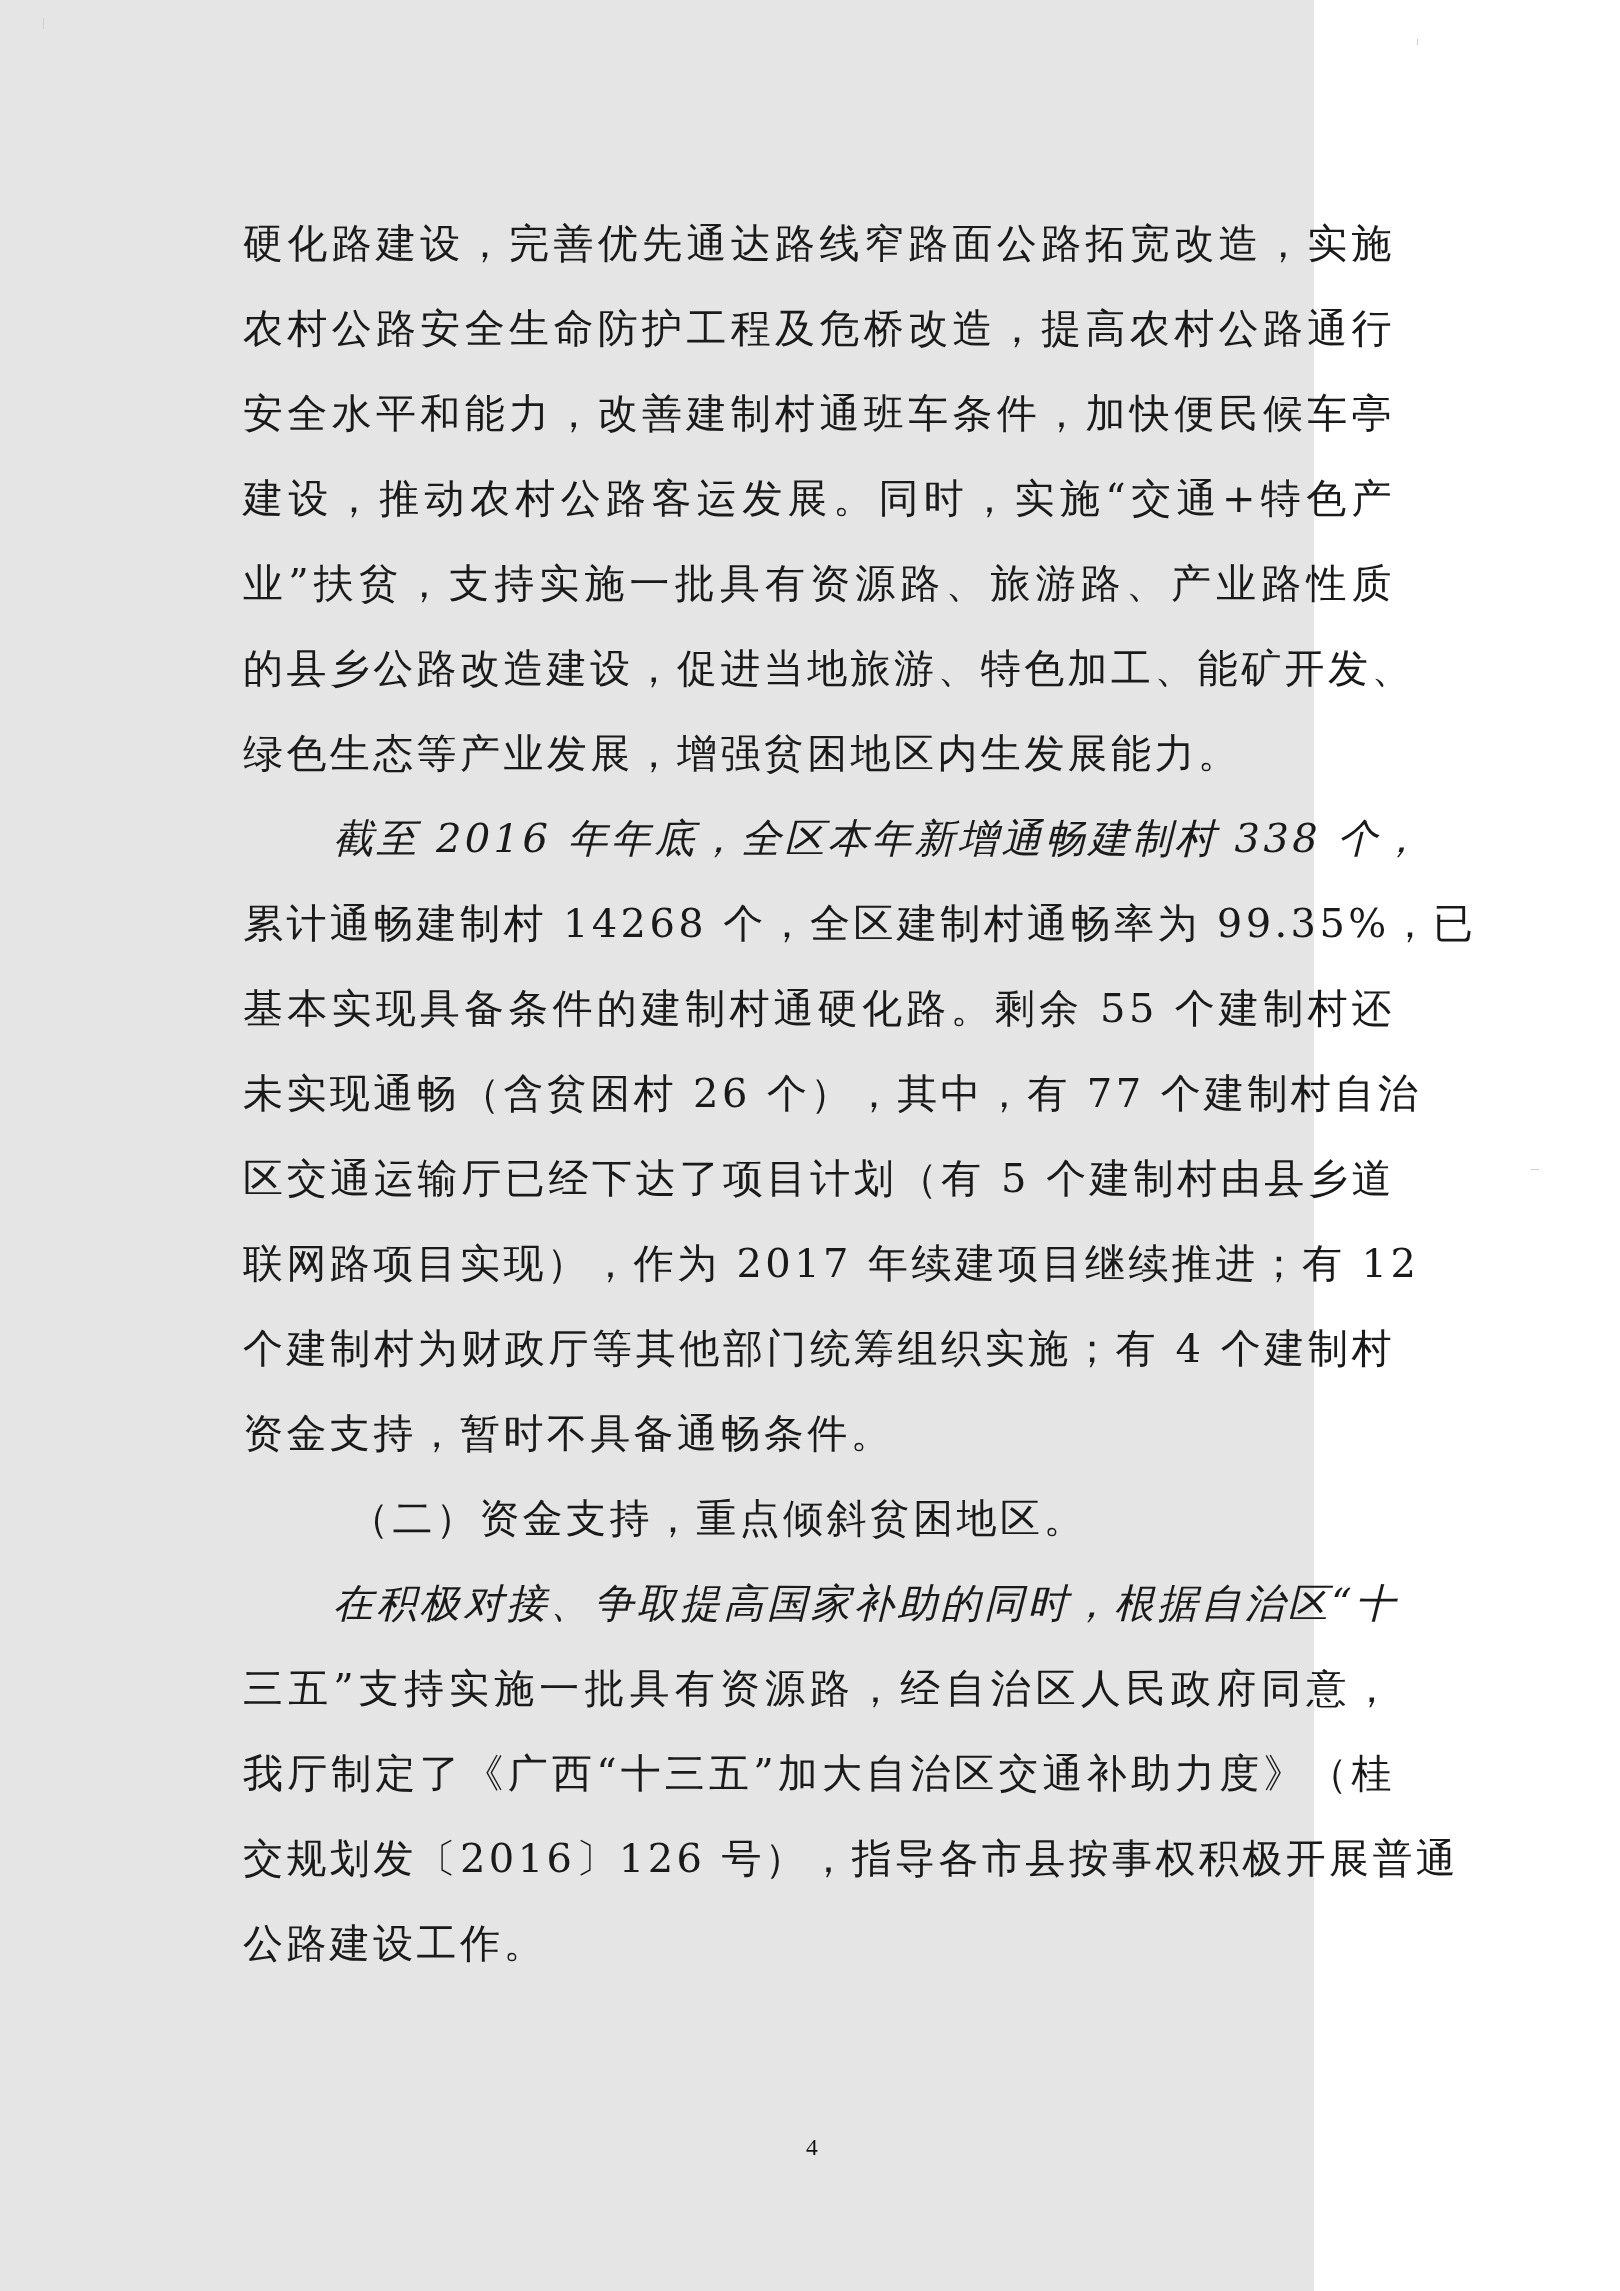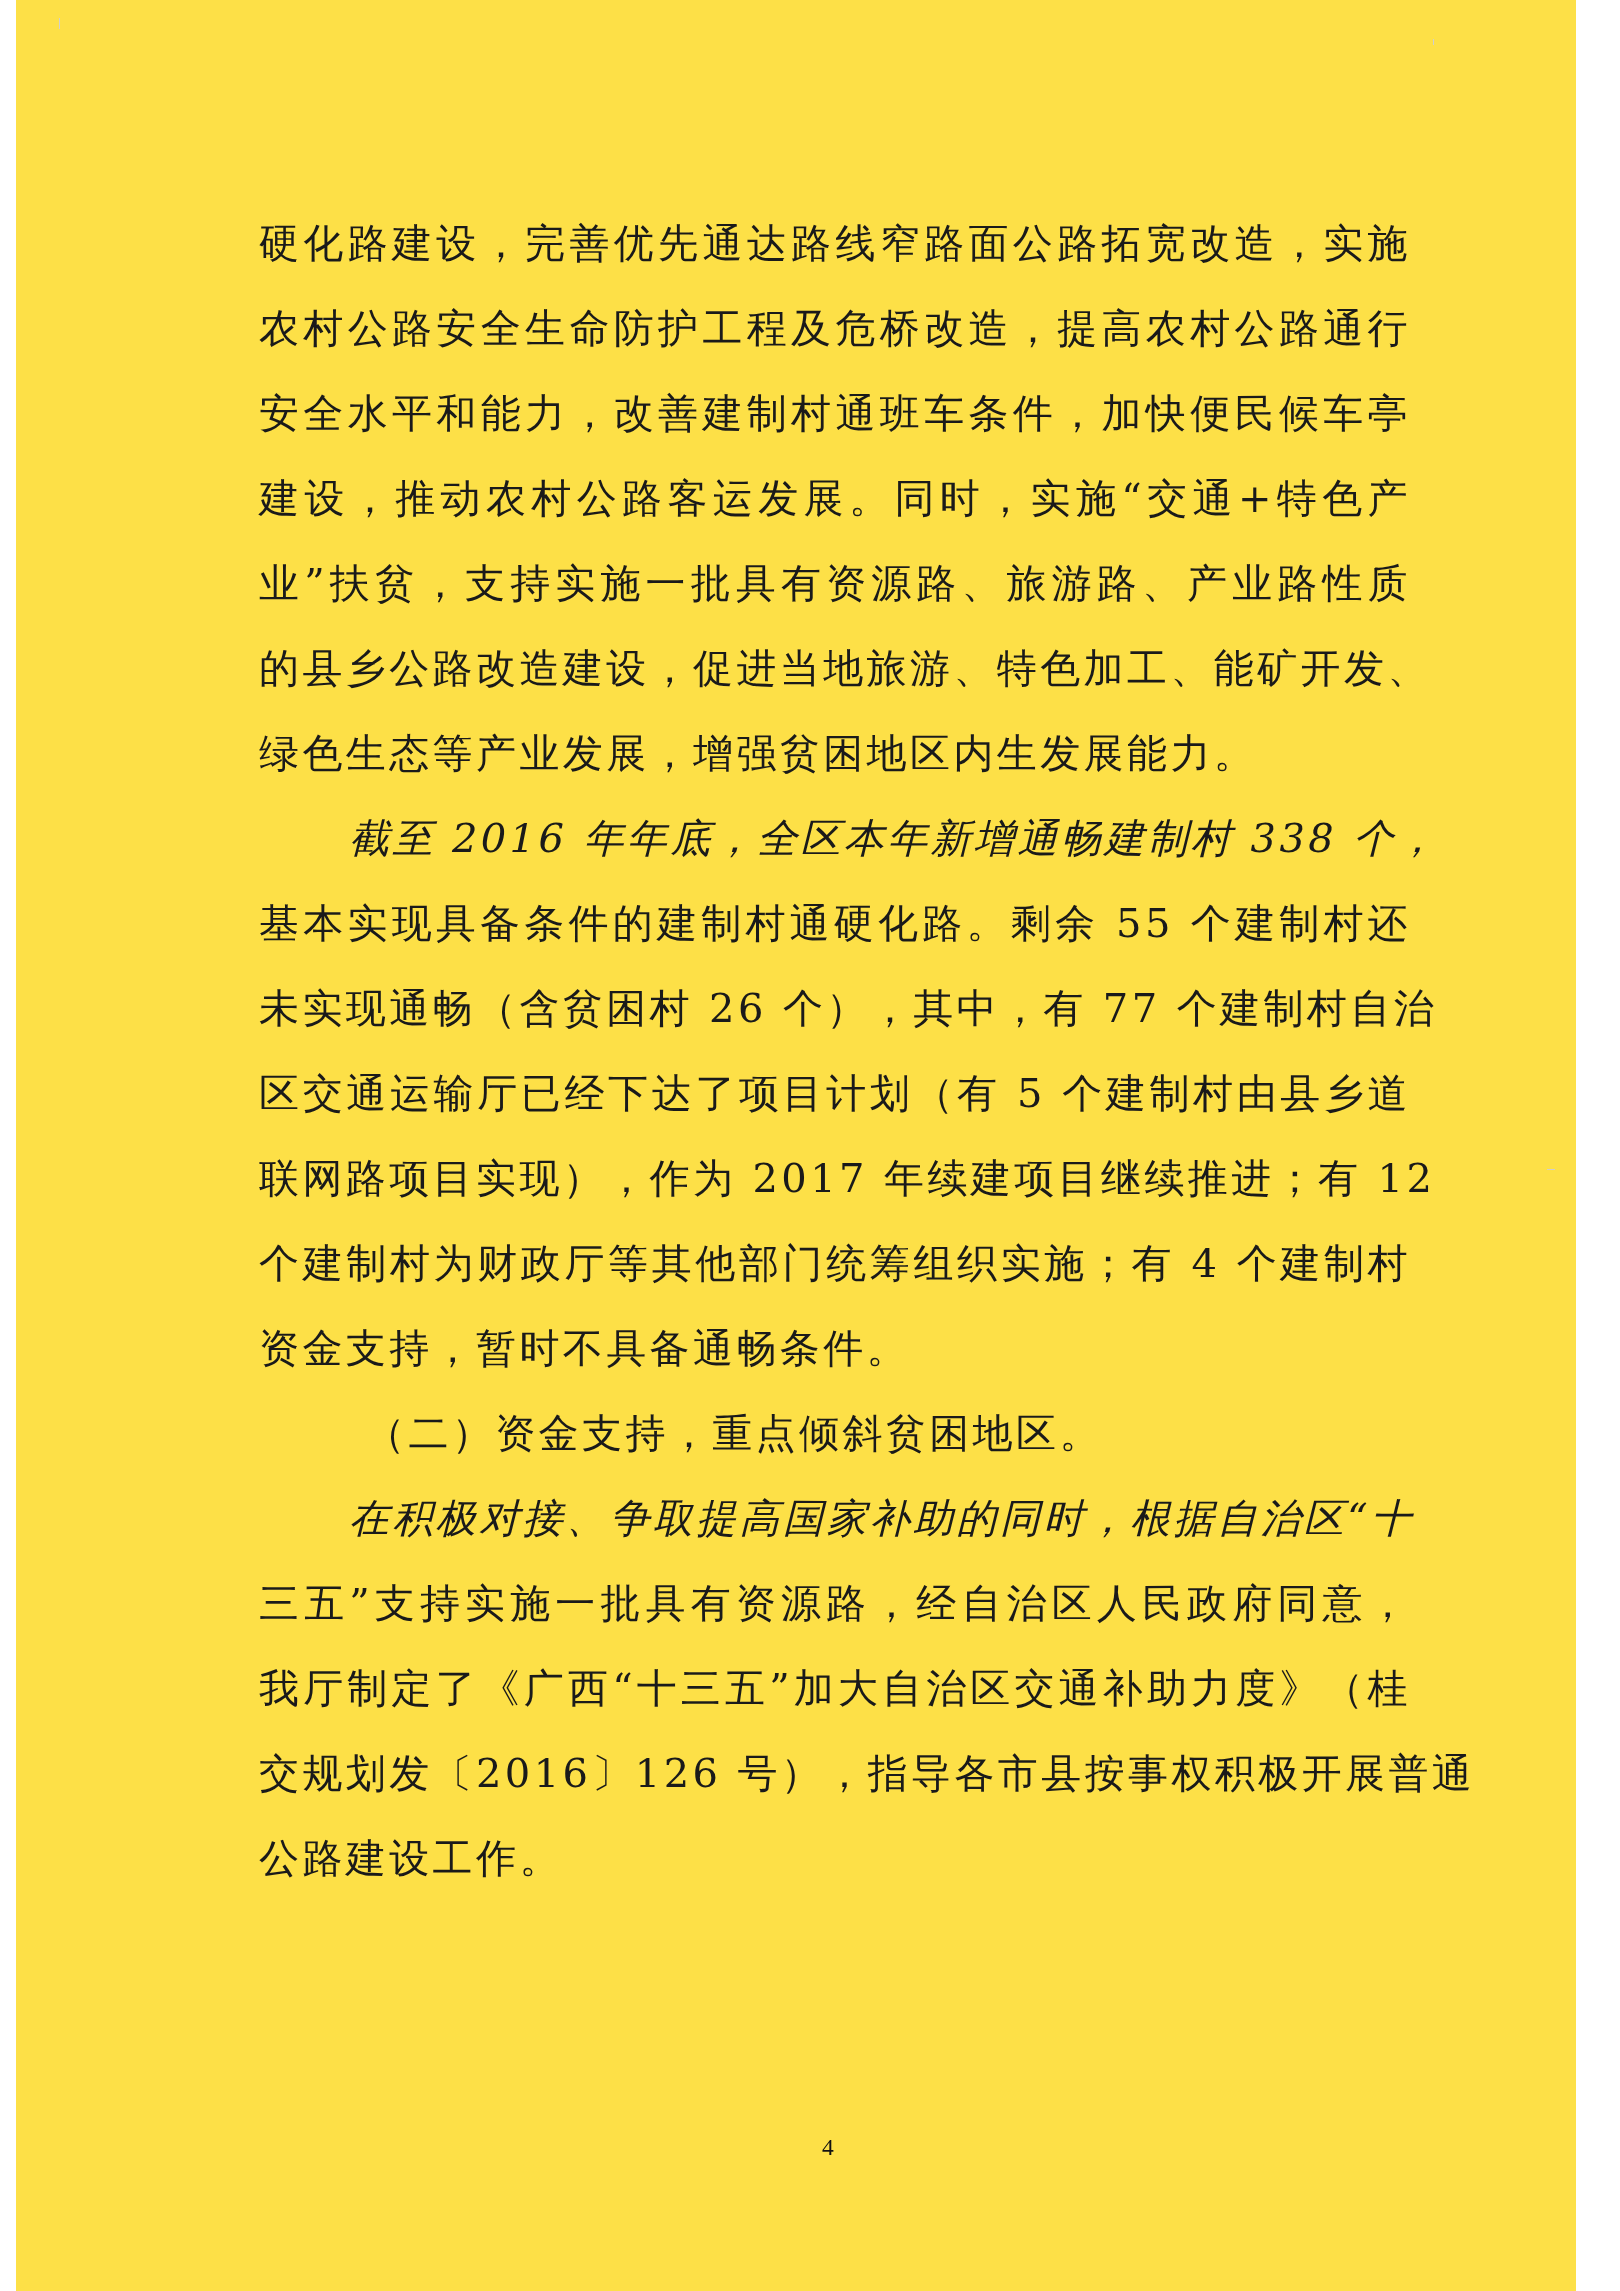--- a/index.html
+++ b/index.html
@@ -11,24 +11,23 @@
     width: 1620px;
     height: 2292px;
     position: relative;
     overflow: hidden;
     font-family: "DejaVu Serif", "Liberation Serif", serif;
     color: #1a1a1a;
   }
   .page {
     position: absolute;
     left: 0; top: 0;
-    width: 1560px;
+    width: 1314px;
     height: 2292px;
-    background: #fde047;
-    margin-left: 16px;
+    background: #e5e5e5;
   }
   .text-block {
     position: absolute;
     left: 243px;
     top: 218px;
     width: 1152px;
   }
   .line {
     display: block;
     height: 85px;
@@ -74,20 +73,21 @@
       <span class="line">农村公路安全生命防护工程及危桥改造，提高农村公路通行</span>
       <span class="line">安全水平和能力，改善建制村通班车条件，加快便民候车亭</span>
       <span class="line">建设，推动农村公路客运发展。同时，实施“交通+特色产</span>
       <span class="line">业”扶贫，支持实施一批具有资源路、旅游路、产业路性质</span>
       <span class="line">的县乡公路改造建设，促进当地旅游、特色加工、能矿开发、</span>
       <span class="line last">绿色生态等产业发展，增强贫困地区内生发展能力。</span>
     </div>
 
     <div>
       <span class="line indent">截至 2016 年年底，全区本年新增通畅建制村 338 个，</span>
+      <span class="line">累计通畅建制村 14268 个，全区建制村通畅率为 99.35%，已</span>
       <span class="line">基本实现具备条件的建制村通硬化路。剩余 55 个建制村还</span>
       <span class="line">未实现通畅（含贫困村 26 个），其中，有 77 个建制村自治</span>
       <span class="line">区交通运输厅已经下达了项目计划（有 5 个建制村由县乡道</span>
       <span class="line">联网路项目实现），作为 2017 年续建项目继续推进；有 12</span>
       <span class="line">个建制村为财政厅等其他部门统筹组织实施；有 4 个建制村</span>
       <span class="line last">资金支持，暂时不具备通畅条件。</span>
     </div>
 
     <div>
       <span class="line last indent-heading">（二）资金支持，重点倾斜贫困地区。</span>

